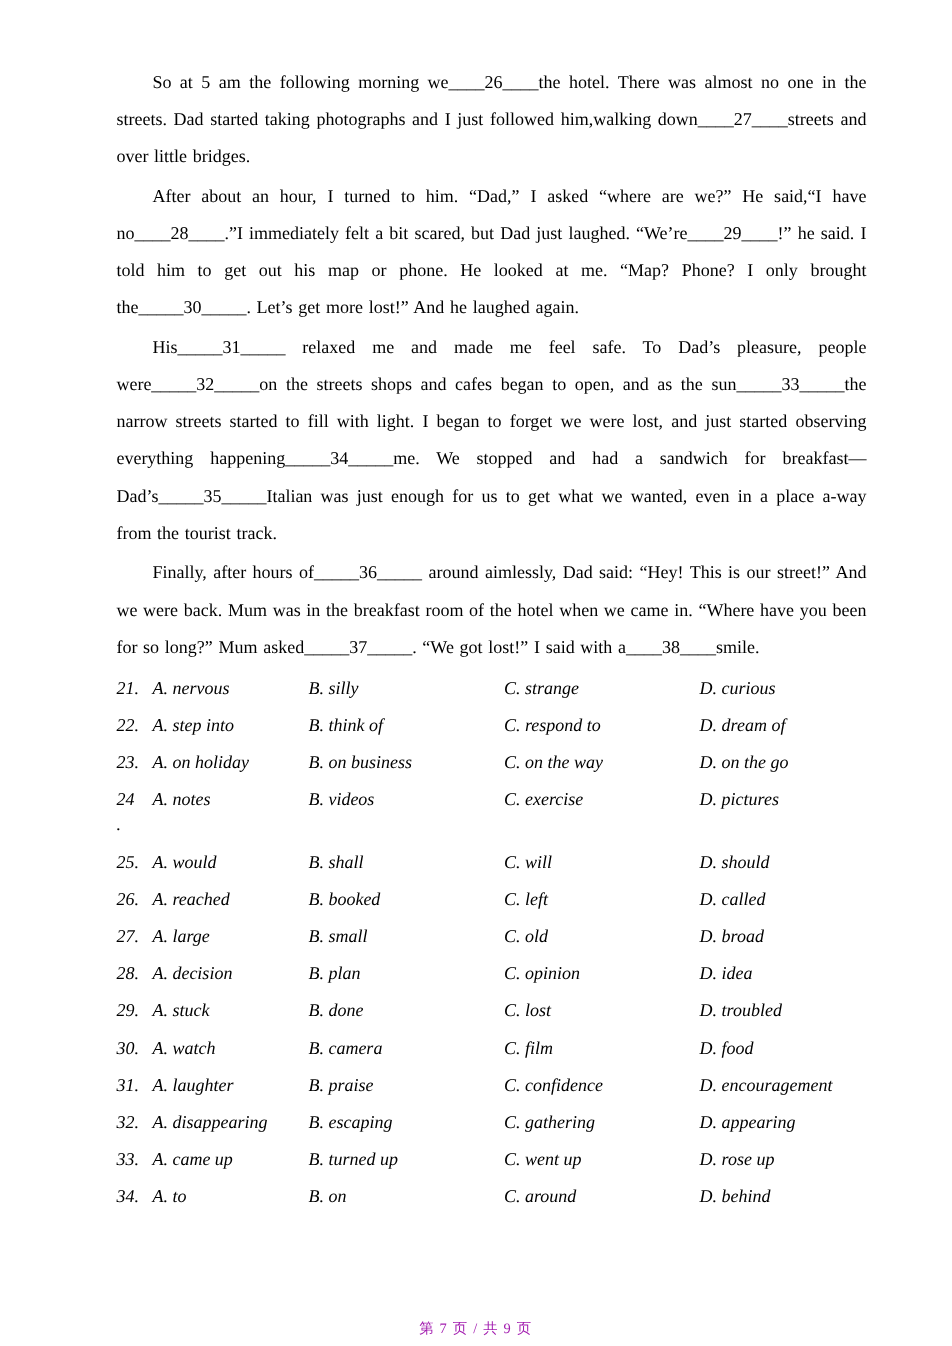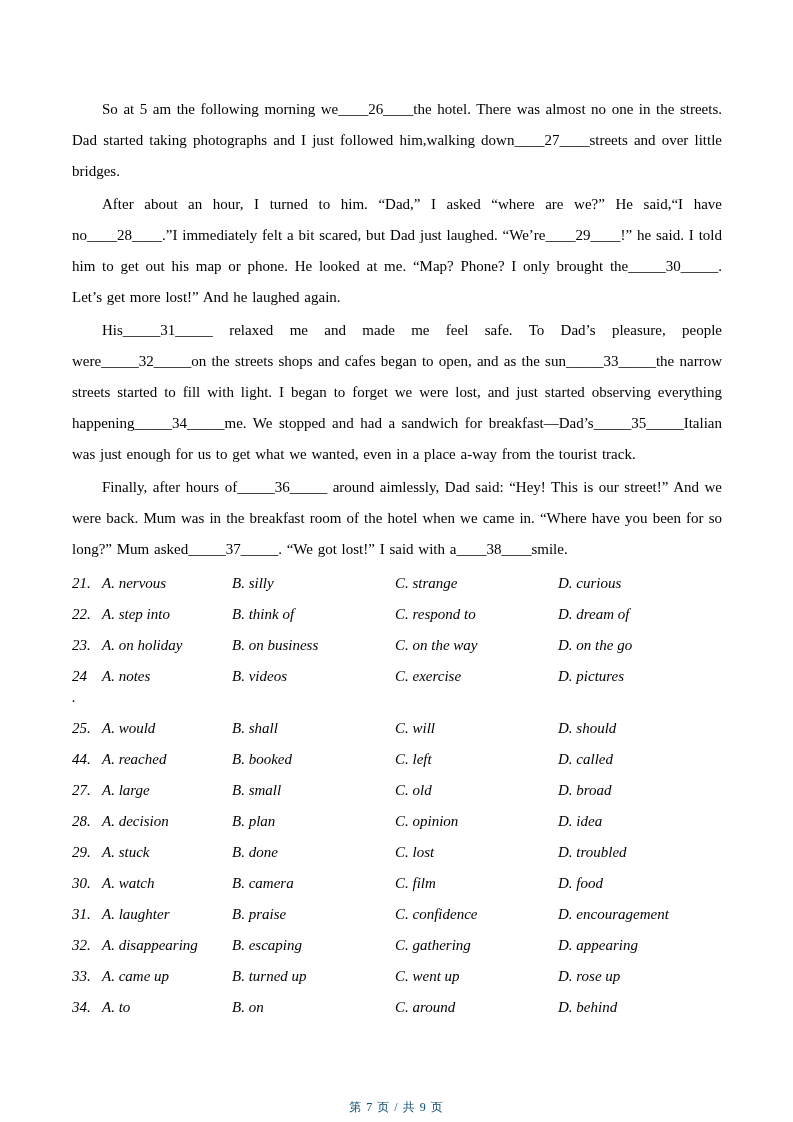--- a/index.html
+++ b/index.html
@@ -12,22 +12,21 @@
     width: 793px;
     height: 1122px;
     margin: 0 auto;
     background: #ffffff;
     color: #000000;
     font-family: "Liberation Serif", serif;
     overflow: hidden;
     box-sizing: border-box;
   }
   .content {
-    padding: 54px 71px 0 72px;
-    margin-top: 40px;
+    padding: 54px 71px 0 97px;
   }
   .passage p {
     margin: 0 0 2px 0;
     font-size: 15px;
     line-height: 31px;
     text-align: justify;
     text-indent: 30px;
     word-spacing: 1px;
   }
   .questions {
@@ -50,21 +49,21 @@
     white-space: pre-line;
     min-width: 22px;
   }
   .footer {
     position: absolute;
     left: 0;
     right: 0;
     bottom: 6px;
     text-align: center;
     font-size: 12px;
-    color: #0c4a6e;
+    color: #a21caf;
     letter-spacing: 1px;
   }
 </style>
 </head>
 <body>
 
 <div class="page">
   <div class="content">
 
     <div class="passage">
@@ -122,21 +121,21 @@
           <span class="q-num">25.</span>
           <span>A. would</span>
         </div>
         <div class="q-cell">B. shall</div>
         <div class="q-cell">C. will</div>
         <div class="q-cell">D. should</div>
       </div>
 
       <div class="q-row">
         <div class="q-cell q-first">
-          <span class="q-num">44.</span>
+          <span class="q-num">26.</span>
           <span>A. reached</span>
         </div>
         <div class="q-cell">B. booked</div>
         <div class="q-cell">C. left</div>
         <div class="q-cell">D. called</div>
       </div>
 
       <div class="q-row">
         <div class="q-cell q-first">
           <span class="q-num">27.</span>

